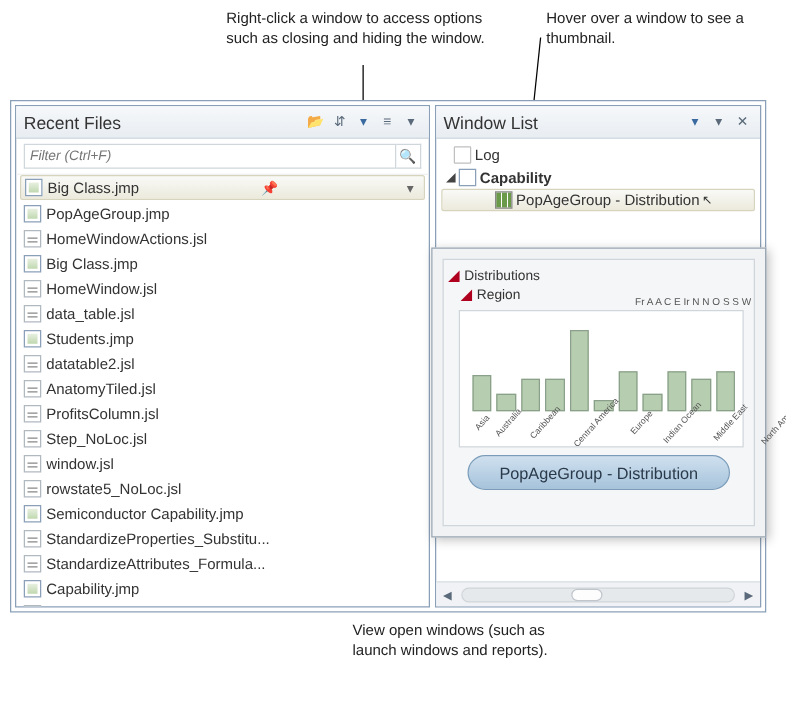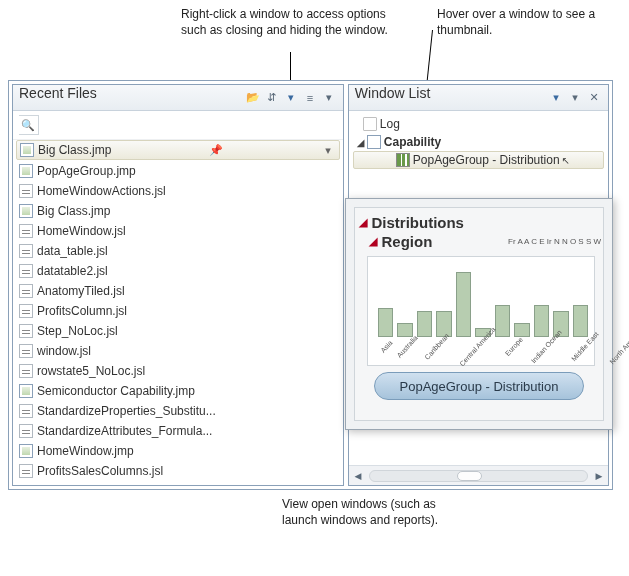--- a/index.html
+++ b/index.html
@@ -1,20 +1,20 @@
 <!DOCTYPE html>
 <html><head>
 <meta charset="utf-8">
 <style>
   * { box-sizing: border-box; margin: 0; padding: 0; }
   body { font-family: "Segoe UI", Tahoma, sans-serif; font-size: 12px; background: #fff; width: 629px; height: 576px; position: relative; color: #333; }
   .annotation { position: absolute; font-family: Arial, sans-serif; font-size: 12px; color: #222; line-height: 1.35; }
   .main-frame { position: absolute; left: 8px; top: 80px; width: 605px; height: 410px; border: 1px solid #8aa0b8; background: #fff; padding: 3px; display: flex; gap: 4px; }
   .panel { flex: 1; border: 1px solid #8aa0b8; background: #fff; display: flex; flex-direction: column; min-width: 0; }
-  .panel-header { height: 26px; background: linear-gradient(#f6f8fa, #e8edf2); border-bottom: 1px solid #c8d2dc; display: flex; padding: 0 6px; }
+  .panel-header { height: 26px; background: linear-gradient(#f6f8fa, #e8edf2); border-bottom: 1px solid #c8d2dc; display: flex; align-items: center; padding: 0 6px; }
   .panel-title { font-size: 14px; color: #333; flex: 1; }
   .header-icons { display: flex; gap: 3px; align-items: center; }
   .hicon { width: 16px; height: 16px; display: flex; align-items: center; justify-content: center; font-size: 11px; color: #5a6a7a; cursor: pointer; }
   .filter-row { padding: 4px 6px; display: flex; align-items: center; border-bottom: 1px solid #eef0f2; }
   .filter-input { flex: 1; border: 1px solid #cfd6dc; height: 20px; padding: 0 4px; font-size: 11px; font-style: italic; color: #888; outline: none; }
   .search-btn { width: 20px; height: 20px; border: 1px solid #cfd6dc; border-left: none; display: flex; align-items: center; justify-content: center; font-size: 11px; color: #666; }
   .file-list { flex: 1; overflow: hidden; padding: 1px 0; }
   .file-row { height: 20px; display: flex; align-items: center; padding: 0 4px 0 6px; cursor: pointer; white-space: nowrap; }
   .file-row.sel { background: linear-gradient(#f9f9f7, #eceadc); border: 1px solid #d7d4bd; border-radius: 2px; margin: 0 3px; padding-left: 3px; }
   .file-icon { width: 14px; height: 14px; margin-right: 4px; flex: 0 0 14px; }
@@ -35,21 +35,21 @@
   .tree-icon.dist { background: linear-gradient(90deg, #6a9a4a 30%, #fff 30% 40%, #6a9a4a 40% 70%, #fff 70% 80%, #6a9a4a 80%); border: 1px solid #888; }
   .tree-row.sel { background: linear-gradient(#f9f9f7, #eceadc); border: 1px solid #d7d4bd; border-radius: 2px; }
   .scroll-x { height: 20px; border-top: 1px solid #d8dee4; background: #f0f2f5; display: flex; align-items: center; }
   .sx-btn { width: 18px; height: 18px; display: flex; align-items: center; justify-content: center; color: #5a6a7a; font-size: 9px; cursor: pointer; }
   .sx-track { flex: 1; height: 12px; background: #e6e9ec; border: 1px solid #d0d5da; border-radius: 6px; position: relative; margin: 0 2px; }
   .sx-thumb { position: absolute; left: 40%; width: 25px; height: 10px; background: #fdfdfd; border: 1px solid #c0c6cc; border-radius: 5px; top: 0; }
   .tooltip { position: absolute; left: 345px; top: 198px; width: 268px; height: 232px; background: #f0f2f4; border: 1px solid #9aa6b2; box-shadow: 2px 2px 8px rgba(0,0,0,0.25); padding: 8px; }
   .tt-body { background: #f5f6f7; border: 1px solid #cfd5da; height: 100%; padding: 6px 4px 6px 4px; position: relative; }
   .tt-sec-h { display: flex; align-items: center; }
   .tt-sec-h .t { font-size: 11px; font-weight: bold; color: #b00020; margin-right: 4px; }
-  .tt-sec-h .lbl { font-size: 15px; font-weight: bold; color: #333; text-align: right; }
+  .tt-sec-h .lbl { font-size: 11px; font-weight: normal; color: #333; text-align: right; }
   .tt-sub { margin-left: 10px; margin-top: 2px; }
   .chart-box { margin: 6px 4px 4px 8px; background: #fff; border: 1px solid #cfd5da; height: 110px; position: relative; padding: 6px 4px 2px 6px; }
   .bars { position: absolute; left: 10px; right: 6px; top: 8px; bottom: 28px; display: flex; align-items: flex-end; gap: 4px; }
   .bar { flex: 1; background: #b7cdb0; border: 1px solid #8aa08a; }
   .xlabels { position: absolute; left: 10px; right: 6px; bottom: 0; height: 28px; display: flex; }
   .xl { flex: 1; font-size: 7px; text-align: center; transform: rotate(-48deg) translate(-6px,4px); transform-origin: top center; color: #555; white-space: nowrap; }
   .tt-pill { margin: 6px auto 0; width: 210px; height: 28px; border-radius: 14px; background: linear-gradient(#cfe0ef, #a6c3db); border: 1px solid #7a9cba; display: flex; align-items: center; justify-content: center; font-size: 13px; color: #2a3a4a; }
   .side-letters { position: absolute; right: 2px; top: 28px; font-size: 8px; color: #555; line-height: 1.6; text-align: center; }
   .conn { position: absolute; background: #000; }
 </style>
@@ -71,20 +71,21 @@
       <span class="panel-title">Recent Files</span>
       <div class="header-icons">
         <span class="hicon">📂</span>
         <span class="hicon">⇵</span>
         <span class="hicon" style="color:#3a6aa0">▾</span>
         <span class="hicon">≡</span>
         <span class="hicon">▾</span>
       </div>
     </div>
     <div class="filter-row">
+      <input class="filter-input" placeholder="Filter (Ctrl+F)" style="">
       <span class="search-btn">🔍</span>
     </div>
     <div class="file-row sel">
       <span class="file-icon jmp"></span>
       <span class="file-name">Big Class.jmp</span>
       <span class="pin">📌</span>
       <span class="pin">▾</span>
     </div>
     <div class="file-list" id="file-list">
         <div class="file-row">
@@ -101,20 +102,24 @@
         </div>
         <div class="file-row">
           <span class="file-icon jsl"></span>
           <span class="file-name">HomeWindow.jsl</span>
         </div>
         <div class="file-row">
           <span class="file-icon jsl"></span>
           <span class="file-name">data_table.jsl</span>
         </div>
         <div class="file-row">
+          <span class="file-icon jmp"></span>
+          <span class="file-name">Students.jmp</span>
+        </div>
+        <div class="file-row">
           <span class="file-icon jsl"></span>
           <span class="file-name">datatable2.jsl</span>
         </div>
         <div class="file-row">
           <span class="file-icon jsl"></span>
           <span class="file-name">AnatomyTiled.jsl</span>
         </div>
         <div class="file-row">
           <span class="file-icon jsl"></span>
           <span class="file-name">ProfitsColumn.jsl</span>
@@ -138,21 +143,21 @@
         <div class="file-row">
           <span class="file-icon jsl"></span>
           <span class="file-name">StandardizeProperties_Substitu...</span>
         </div>
         <div class="file-row">
           <span class="file-icon jsl"></span>
           <span class="file-name">StandardizeAttributes_Formula...</span>
         </div>
         <div class="file-row">
           <span class="file-icon jmp"></span>
-          <span class="file-name">HomeWindow.jmp</span>
+          <span class="file-name">Capability.jmp</span>
         </div>
         <div class="file-row">
           <span class="file-icon jsl"></span>
           <span class="file-name">ProfitsSalesColumns.jsl</span>
         </div>
       </div>
   </div>
 
   <div class="panel" style="flex:0.88">
     <div class="panel-header">

